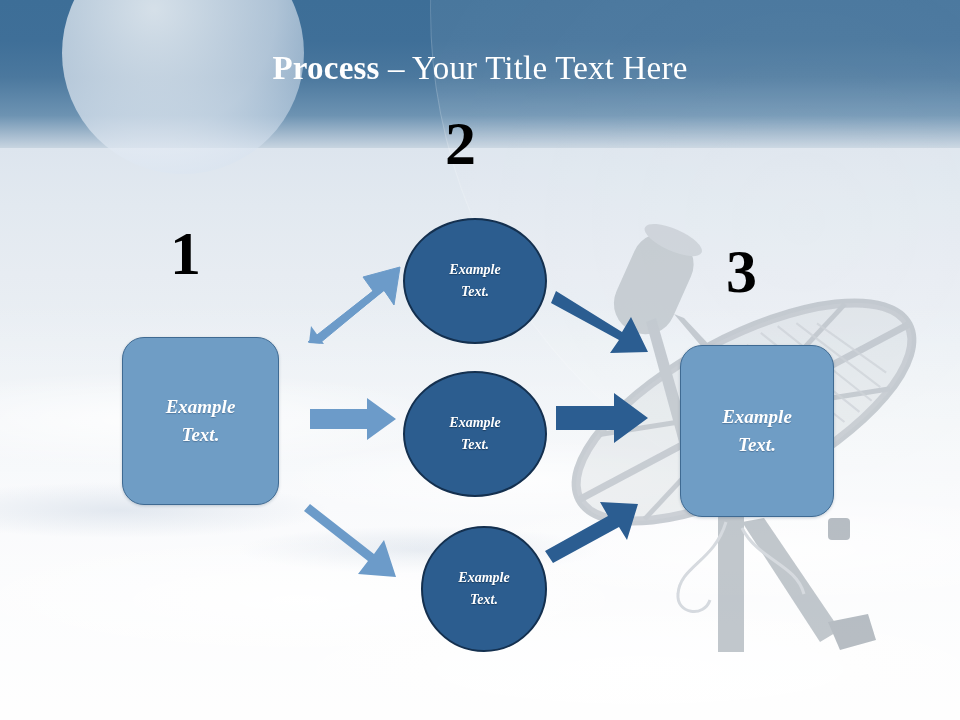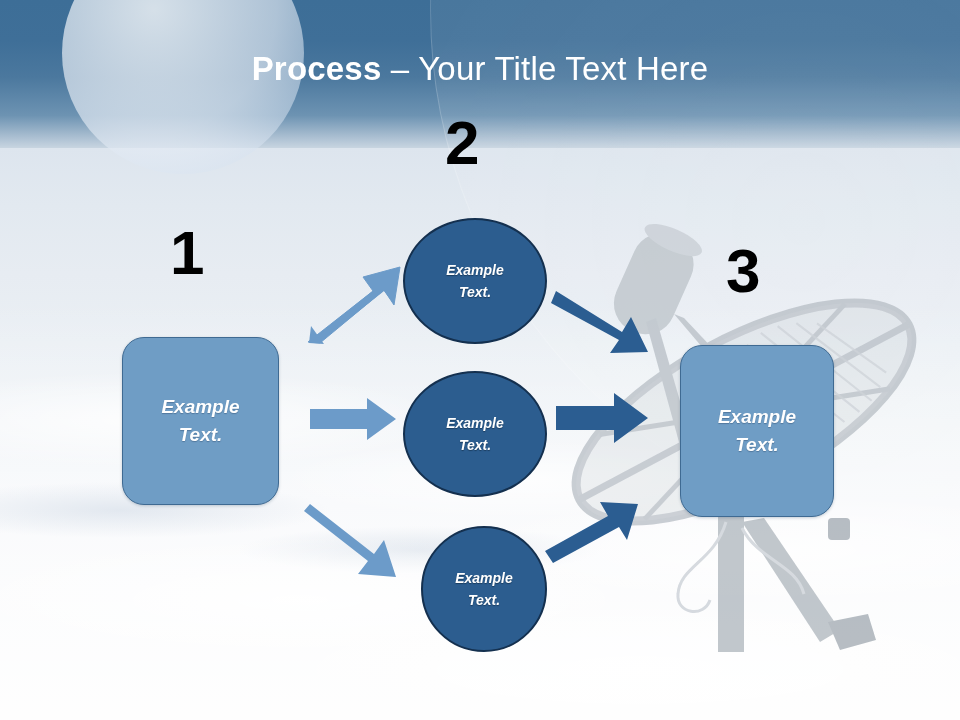--- a/index.html
+++ b/index.html
@@ -9,20 +9,21 @@
   }
   body {
     font-family: "Liberation Sans", sans-serif;
   }
   #slide {
     position: relative;
     width: 960px;
     height: 720px;
     overflow: hidden;
     background: #dfe6ef;
+    font-family: Liberation Serif, serif;
   }
 
   
   .bg-sky {
     position: absolute;
     left: 0; top: 0;
     width: 960px; height: 148px;
     background: linear-gradient(180deg,
         #3d6e97 0%,
         #3f6f98 28%,

